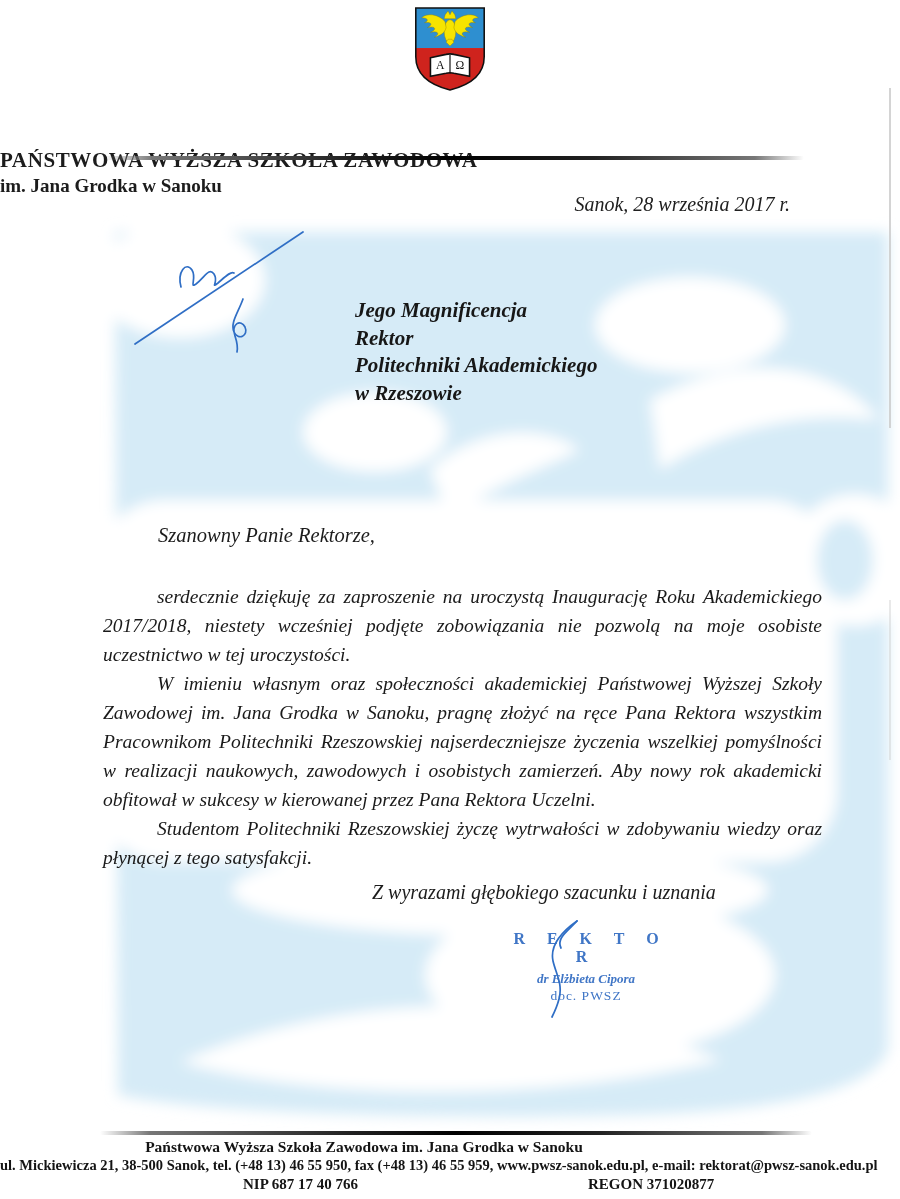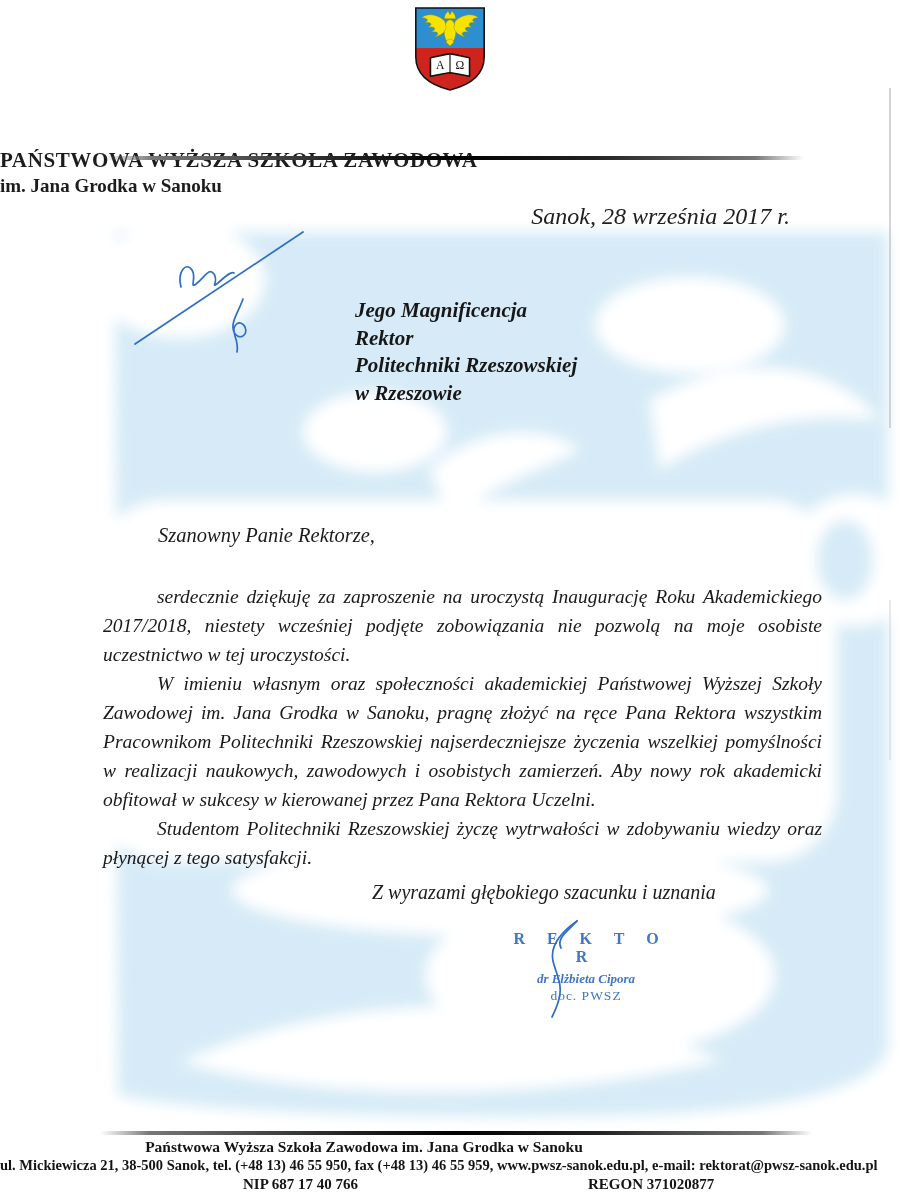--- a/index.html
+++ b/index.html
@@ -15,21 +15,21 @@
   .school-name .l1{font-size:21px;font-weight:bold;letter-spacing:.6px;}
   .school-name .l2{font-size:19px;font-weight:bold;margin-top:2px;}
   .rule{
     position:absolute;height:4px;border-radius:2px;
     background:linear-gradient(to right,rgba(0,0,0,0) 0%,#777 7%,#222 35%,#000 50%,#222 70%,#777 93%,rgba(0,0,0,0) 100%);
   }
   .rule.top{left:104px;top:156px;width:700px;}
   .rule.bottom{left:100px;top:1131px;width:712px;}
   
   .date-line{
-    position:absolute;right:110px;top:203px;font-style:italic;font-size:24px;color:#202020;
+    position:absolute;right:110px;top:193px;font-style:italic;font-size:20px;color:#202020;
   }
   .recipient{
     position:absolute;left:355px;top:297px;font-style:italic;font-weight:600;
     font-size:21px;line-height:27.6px;color:#171717;
   }
   .salutation{
     position:absolute;left:158px;top:524px;font-style:italic;font-size:20.5px;
   }
   .body-text{
     position:absolute;left:103px;top:582px;width:719px;
@@ -117,21 +117,21 @@
     <div class="l1">PAŃSTWOWA WYŻSZA SZKOŁA ZAWODOWA</div>
     <div class="l2">im. Jana Grodka w Sanoku</div>
   </div>
   <div class="rule top"></div>
 
   <div class="date-line">Sanok, 28 września 2017 r.</div>
 
   <div class="recipient">
     <div>Jego Magnificencja</div>
     <div>Rektor</div>
-    <div>Politechniki Rzeszowskiej</div>
+    <div>Politechniki Akademickiego</div>
     <div>w Rzeszowie</div>
   </div>
 
   <div class="salutation">Szanowny Panie Rektorze,</div>
 
   <div class="body-text">
     <p>serdecznie dziękuję za zaproszenie na uroczystą Inaugurację Roku Akademickiego 2017/2018, niestety wcześniej podjęte zobowiązania nie pozwolą na moje osobiste uczestnictwo w tej uroczystości.</p>
     <p>W imieniu własnym oraz społeczności akademickiej Państwowej Wyższej Szkoły Zawodowej im. Jana Grodka w Sanoku, pragnę złożyć na ręce Pana Rektora wszystkim Pracownikom Politechniki Rzeszowskiej najserdeczniejsze życzenia wszelkiej pomyślności w realizacji naukowych, zawodowych i osobistych zamierzeń. Aby nowy rok akademicki obfitował w sukcesy w kierowanej przez Pana Rektora Uczelni.</p>
     <p>Studentom Politechniki Rzeszowskiej życzę wytrwałości w zdobywaniu wiedzy oraz płynącej z tego satysfakcji.</p>
   </div>

